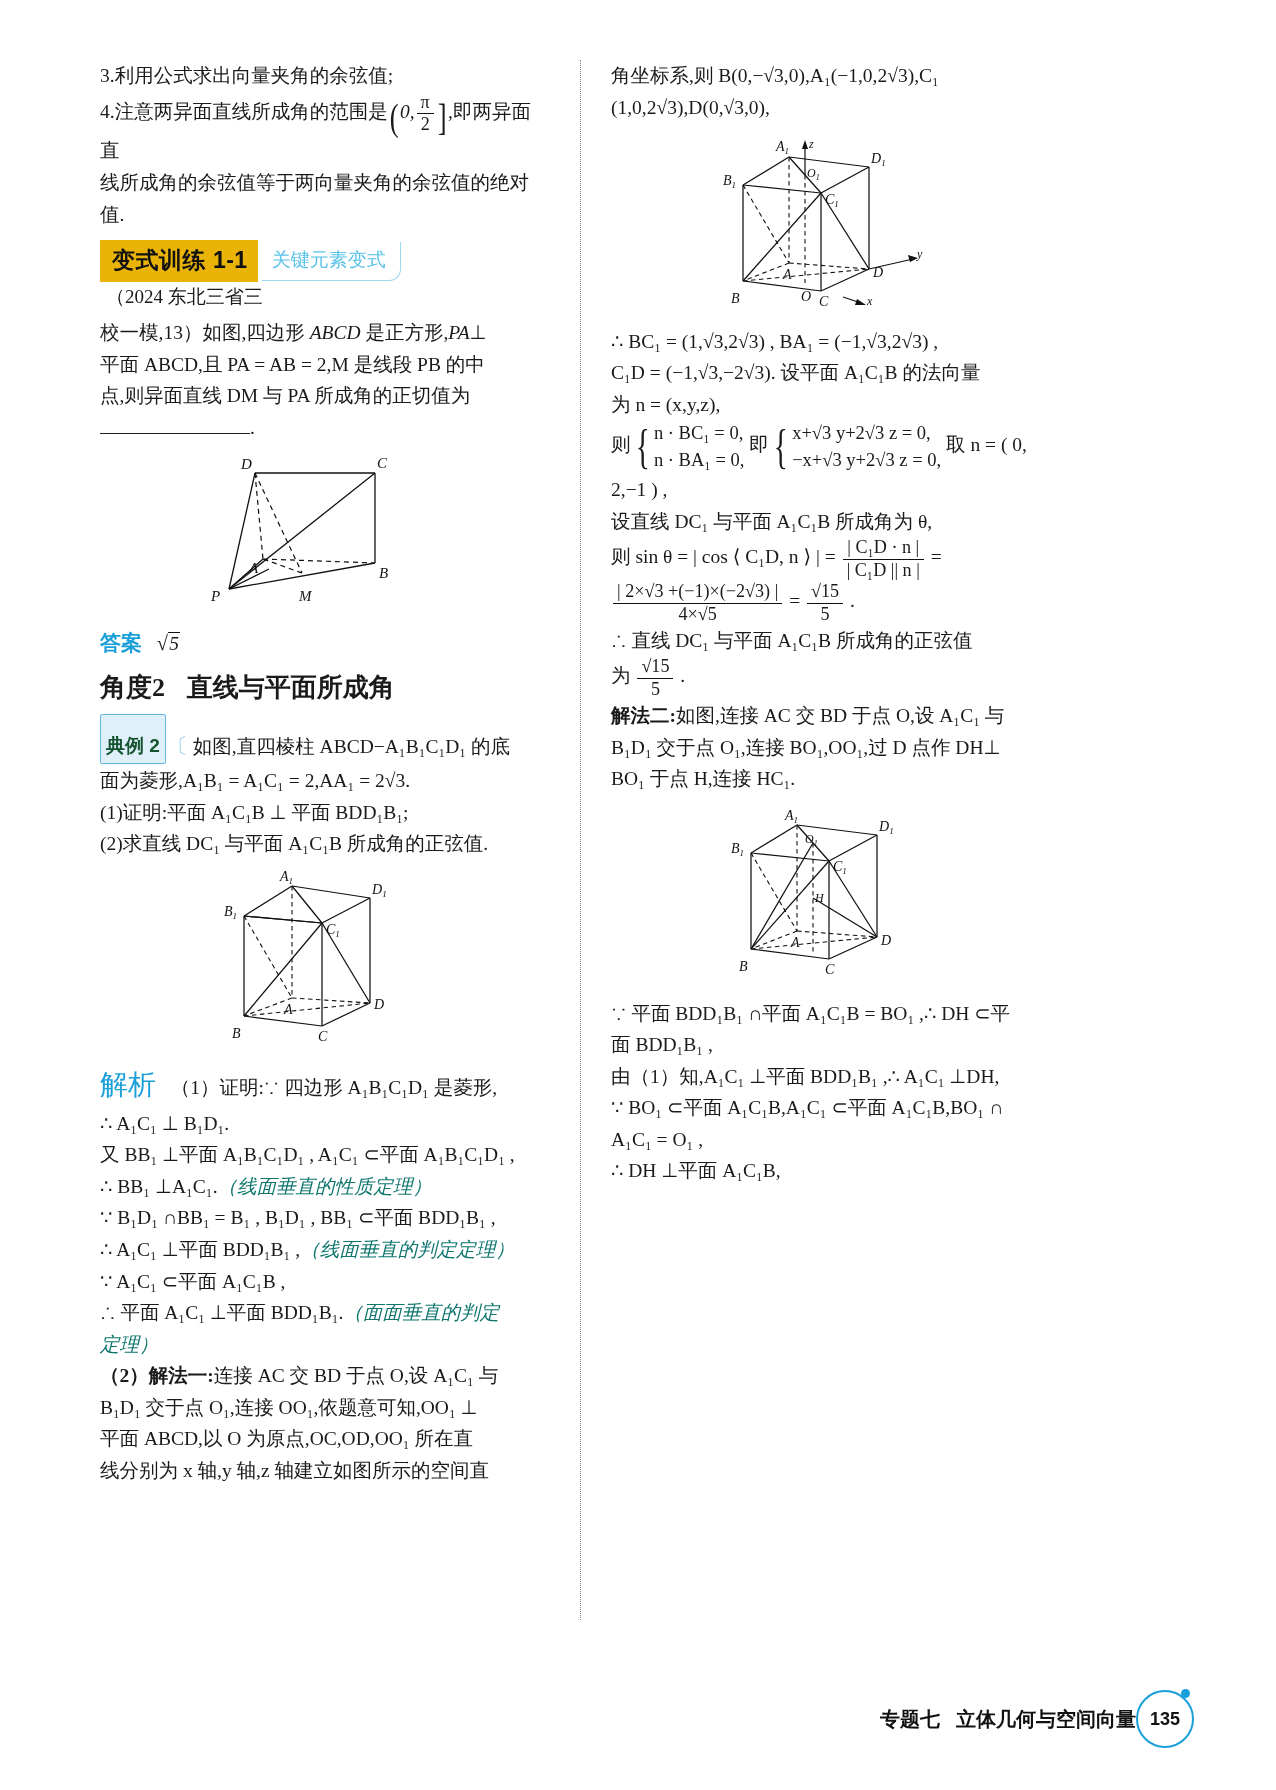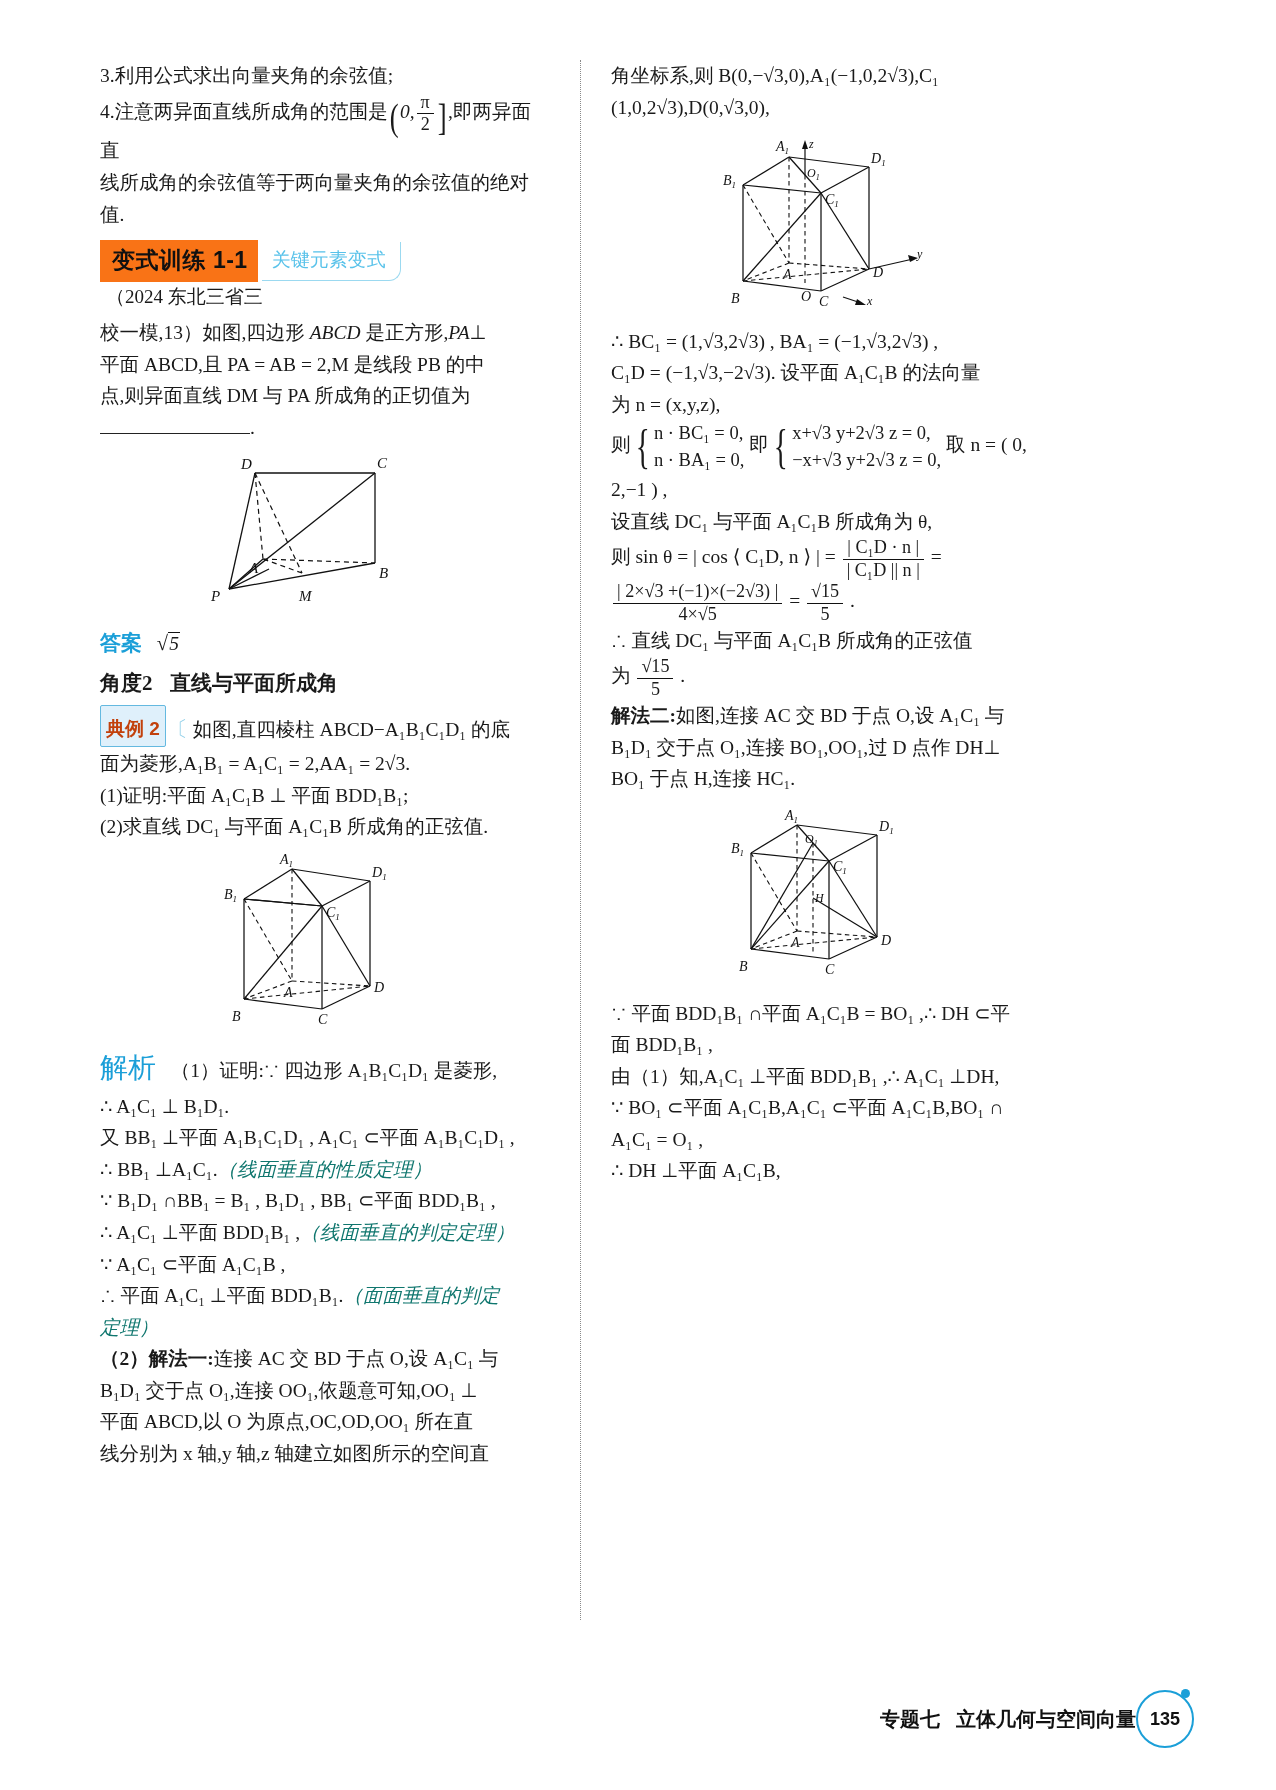--- a/index.html
+++ b/index.html
@@ -34,21 +34,21 @@
   }
   p { margin:0 0 1px 0; }
   .ln { margin:0; padding:0; }
   .mi { font-style:italic; font-family:"Liberation Serif", serif; }
   .bold { font-weight:bold; }
   .cmt { color:#0f766e; font-style:italic; }
 
   
   .badge-row { display:flex; align-items:center; gap:0; margin:10px 0 4px; flex-wrap:wrap;}
   .badge-main {
-    background:#f97316;
+    background:#eab308;
     font-family:"Liberation Sans", sans-serif;
     font-weight:bold;
     font-size:23px;
     padding:2px 10px 3px 12px;
     color:#111;
     letter-spacing:0.5px;
   }
   .badge-sub {
     color:#58c2ea;
     font-family:"Liberation Sans", sans-serif;
@@ -59,38 +59,38 @@
     border-bottom-right-radius:12px;
     margin-left:4px;
   }
   .badge-tail { margin-left:6px; font-size:19px; }
 
   
   .dianli {
     display:inline-block;
     background:#dff0fb;
     border:1.2px solid #64b9e0;
-    color:#c2410c;
+    color:#14532d;
     font-family:"Liberation Sans", sans-serif;
     font-weight:bold;
     font-size:19px;
-    padding:8px 5px 1px 5px;
+    padding:16px 5px 1px 5px;
     border-radius:2px;
     position:relative;
     top:-1px;
   }
   .dianli-tail { color:#8fcfe8; margin:0 5px 0 1px; font-size:21px; }
 
   
   .lbl-ans { color:#1b9fd8; font-weight:bold; font-size:21px; font-family:"Liberation Sans", sans-serif;}
   .lbl-ana { color:#1b9fd8; font-weight:normal; font-size:28px; font-family:"Liberation Sans", sans-serif;}
 
   
   .angle-head {
-    font-weight:bold; font-size:21px; margin:6px 0 6px;
+    font-weight:bold; font-size:26px; margin:6px 0 6px;
     font-family:"Liberation Sans", sans-serif;
   }
   .angle-head .num { font-family:"Liberation Serif", serif; font-weight:bold; }
 
   
   .blank { display:inline-block; border-bottom:1.4px solid #222; width:150px; height:0.95em;}
   .radsym { font-size:1.05em; }
   .ovl { border-top:1.1px solid #111; padding:0 0.07em; }
   .frac {
     display:inline-block; vertical-align:middle;

